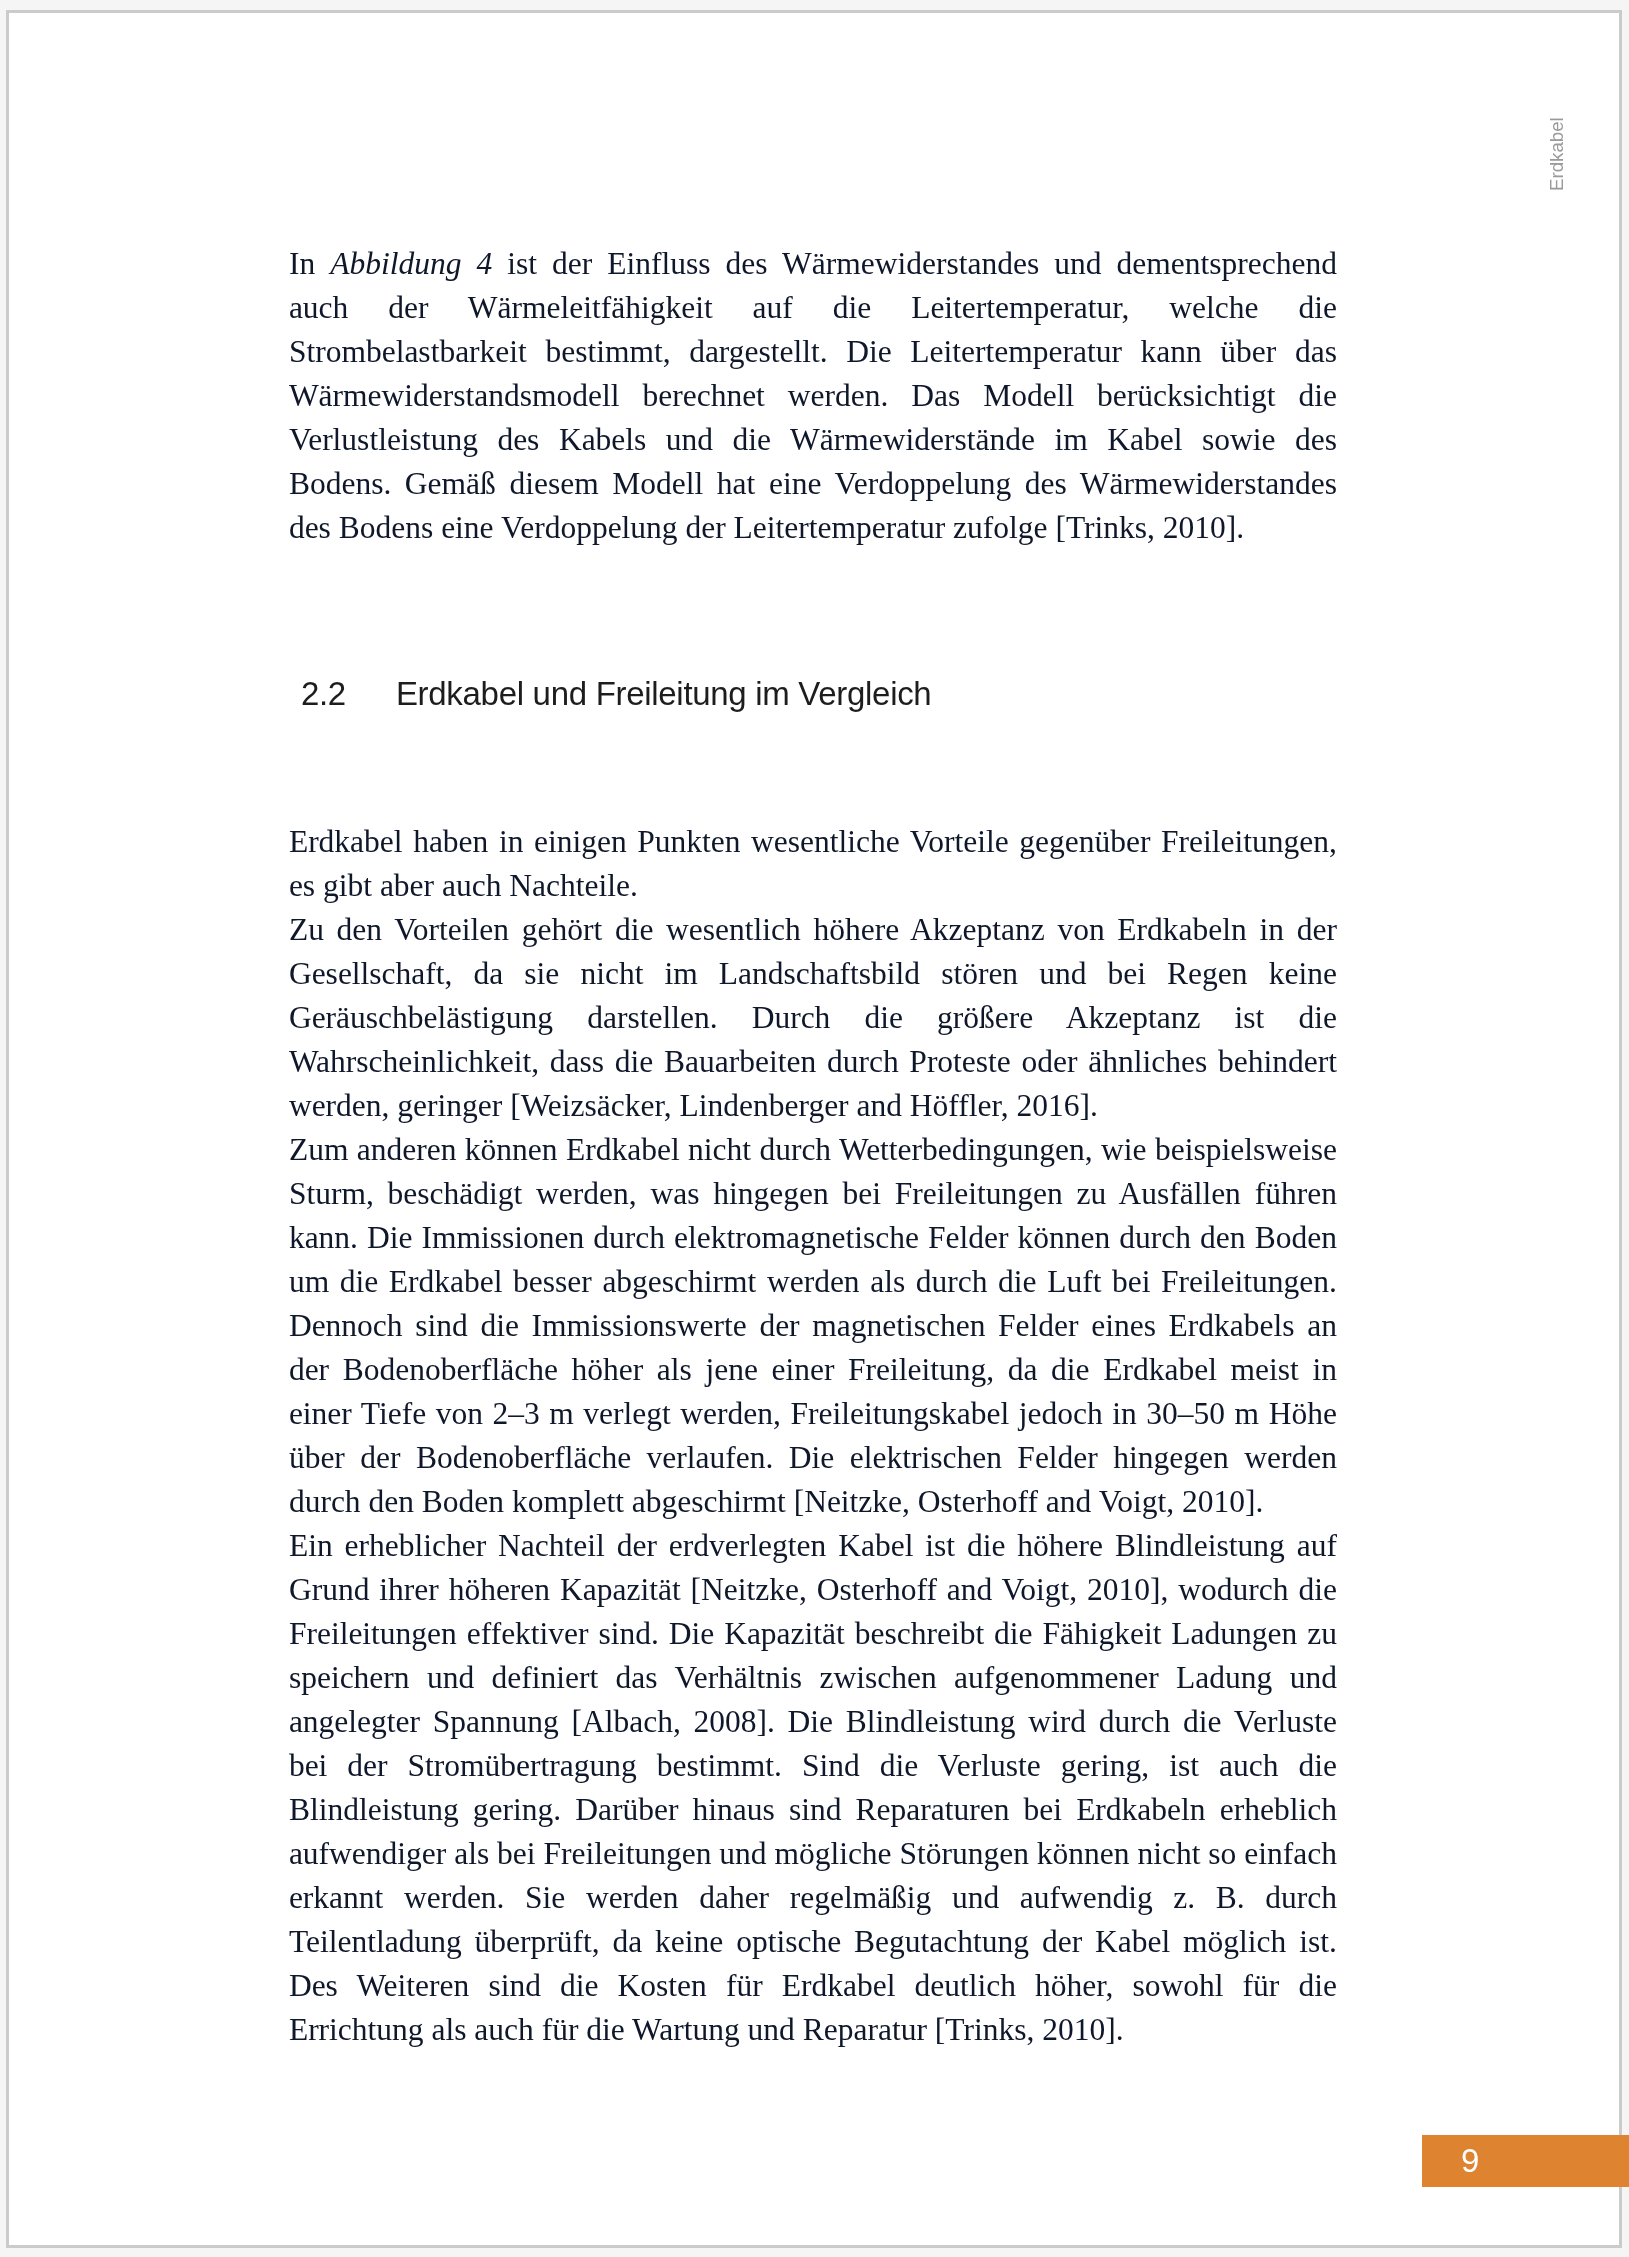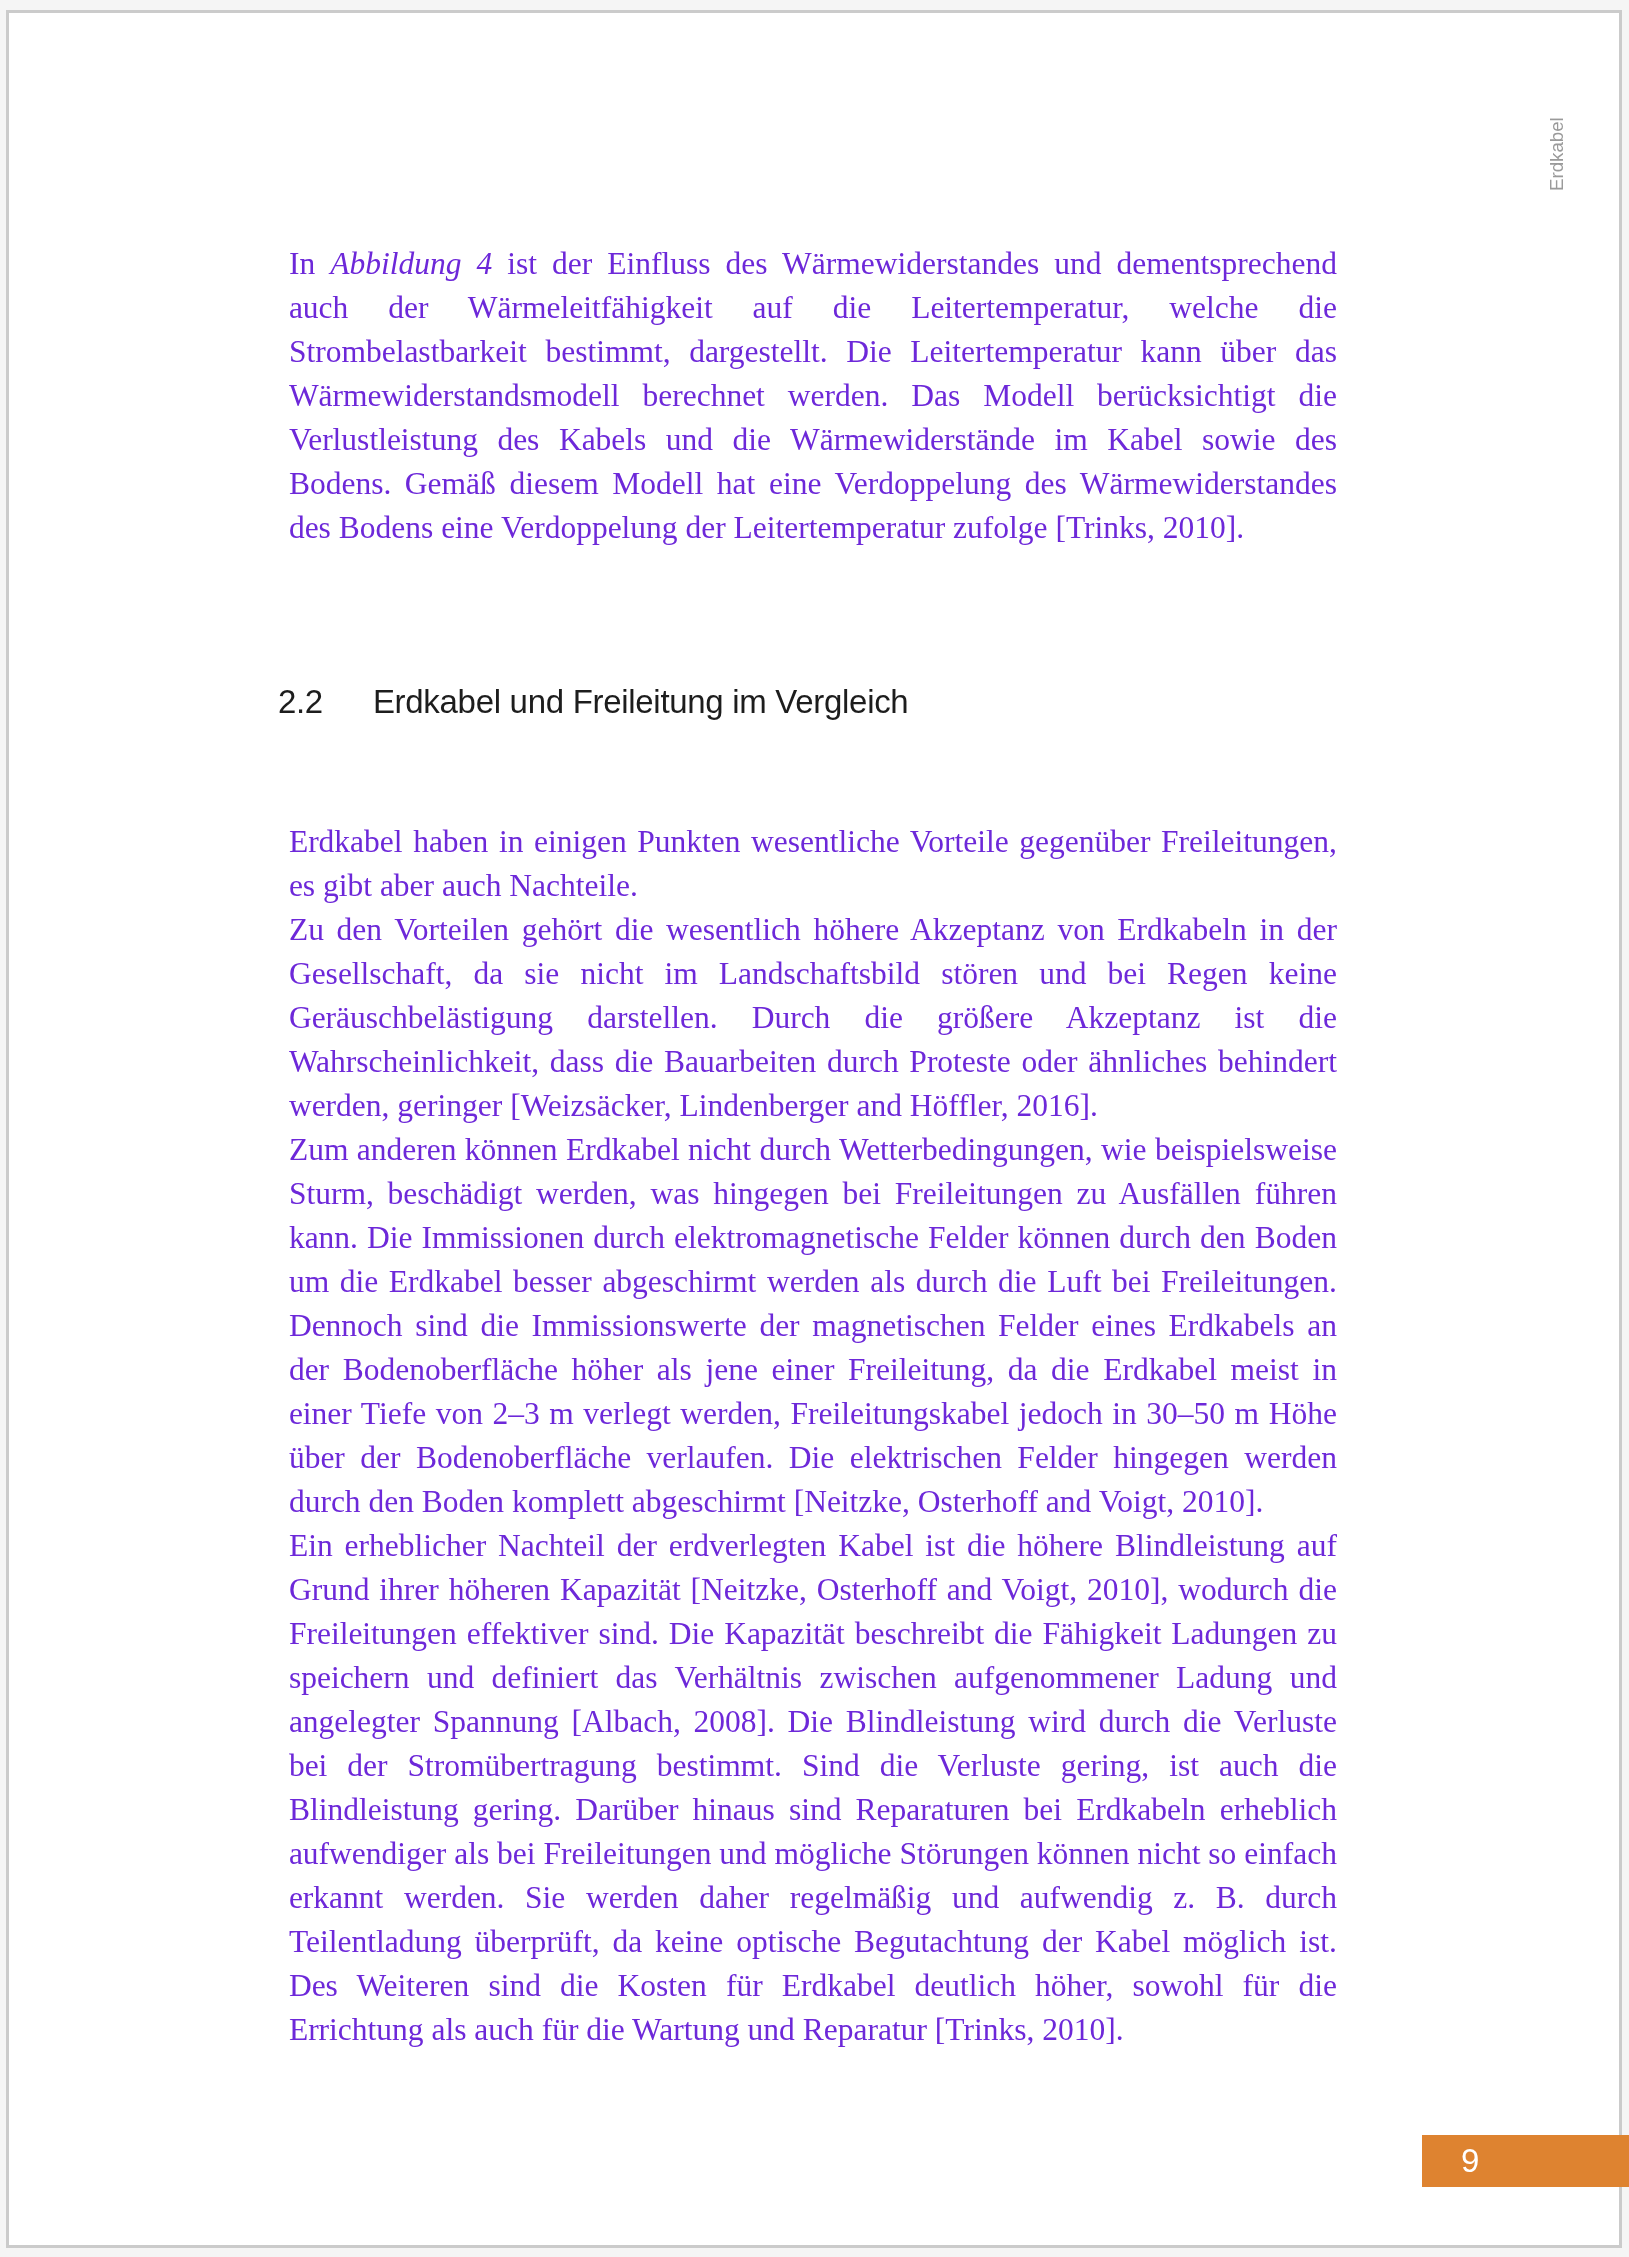--- a/index.html
+++ b/index.html
@@ -29,33 +29,32 @@
     text-align: left;
     line-height: 29.6px;
   }
   .body-text {
     position: absolute;
     left: 280px; top: 229px;
     width: 1048px;
     font-family: "Liberation Serif", serif;
     font-size: 31.5px;
     line-height: 44px;
-    color: #6d28d9;
+    color: #0f172a;
     text-align: justify;
     hyphens: manual;
   }
   .body-text p { margin: 0; }
   .section-heading {
     position: absolute;
-    left: 269px; top: 662px;
+    left: 292px; top: 662px;
     font-family: "Liberation Sans", sans-serif;
     font-size: 33px;
     color: #1d1d1d;
     letter-spacing: -0.3px;
-    margin-top: 8px;
   }
   .section-heading .num { display: inline-block; width: 95px; }
   .body-text-2 { top: 759px; margin-top: 48px; }
   .page-number-box {
     position: absolute;
     left: 1413px; top: 2122px;
     width: 209px; height: 52px;
     background: #de8330;
   }
   .page-number {

